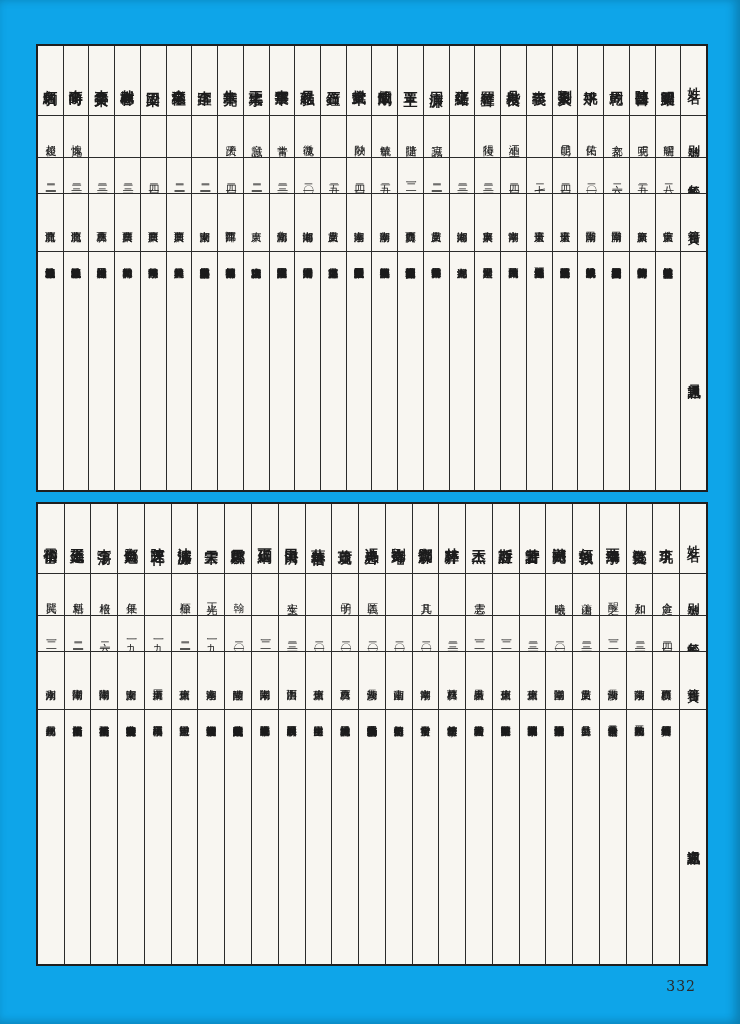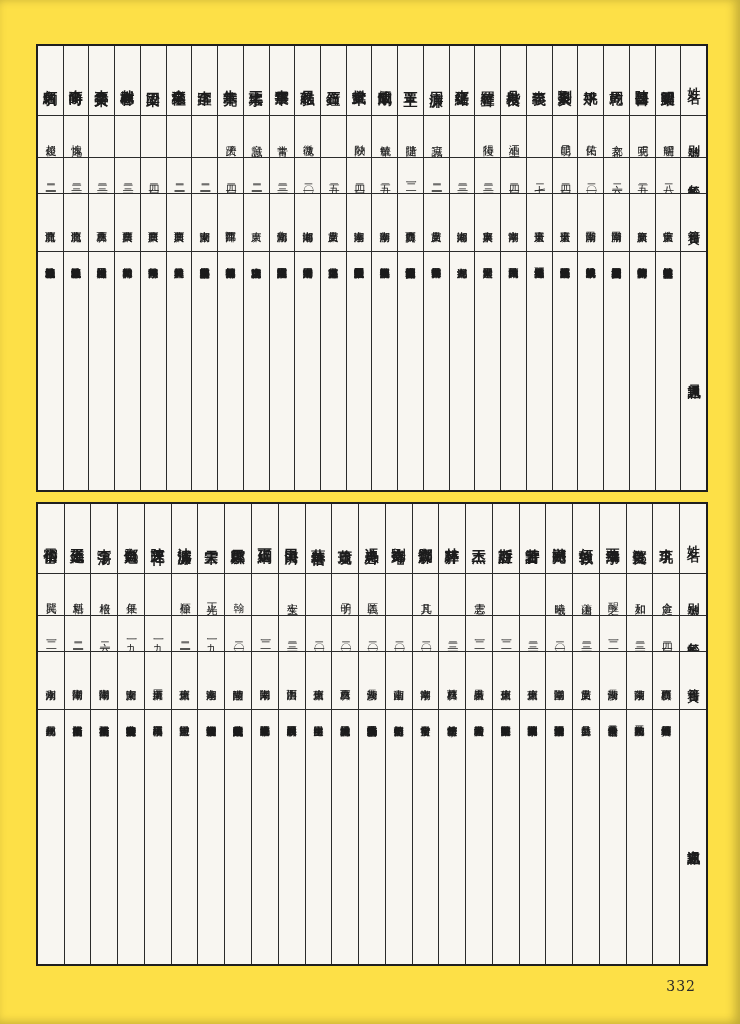--- a/index.html
+++ b/index.html
@@ -5,21 +5,21 @@
   * { box-sizing: border-box; }
   html,body { margin:0; padding:0; }
   body {
     width:740px; height:1024px;
     background:#b9b6b1;
     font-family:"DejaVu Serif","Liberation Serif",serif;
   }
   .page {
     position:relative;
     width:740px; height:1024px;
-    background:#fde047;
+    background:#0ea5e9;
     box-shadow:inset -6px 0 10px rgba(0,0,0,.18), inset 0 -4px 8px rgba(0,0,0,.08);
     overflow:hidden;
     color:#1c1c1c;
   }
   .dir-table {
     position:absolute;
     left:36px; right:32px;
     display:flex;
     flex-direction:row-reverse; 
     border:2px solid #1f1f1f;

